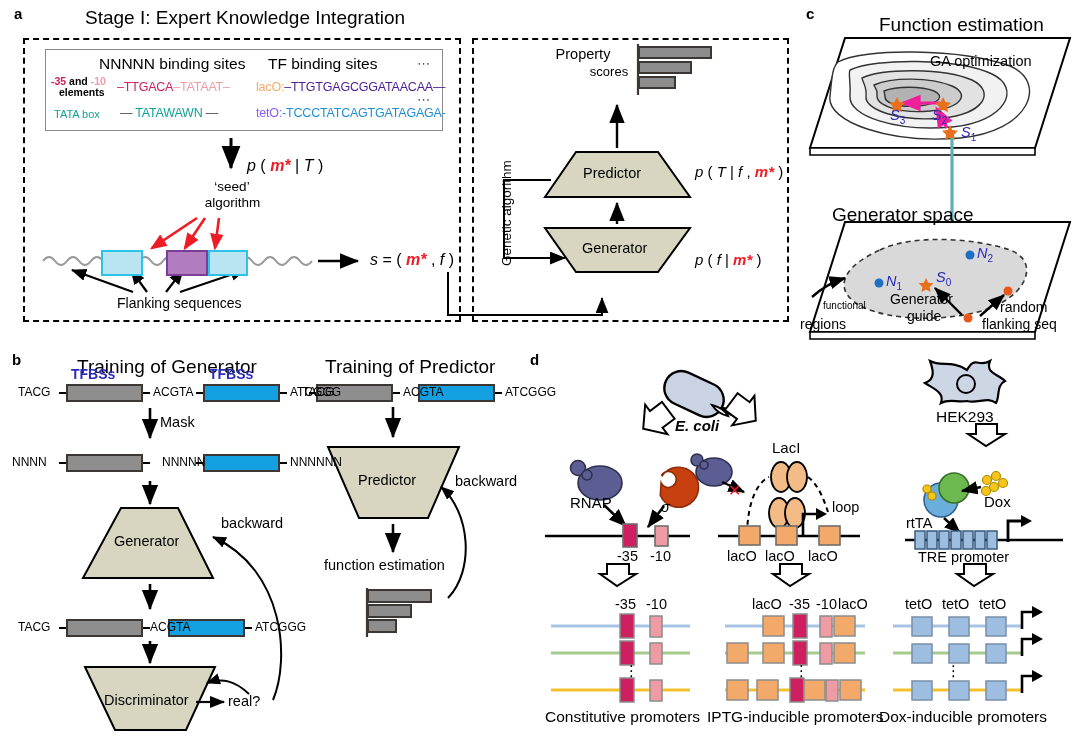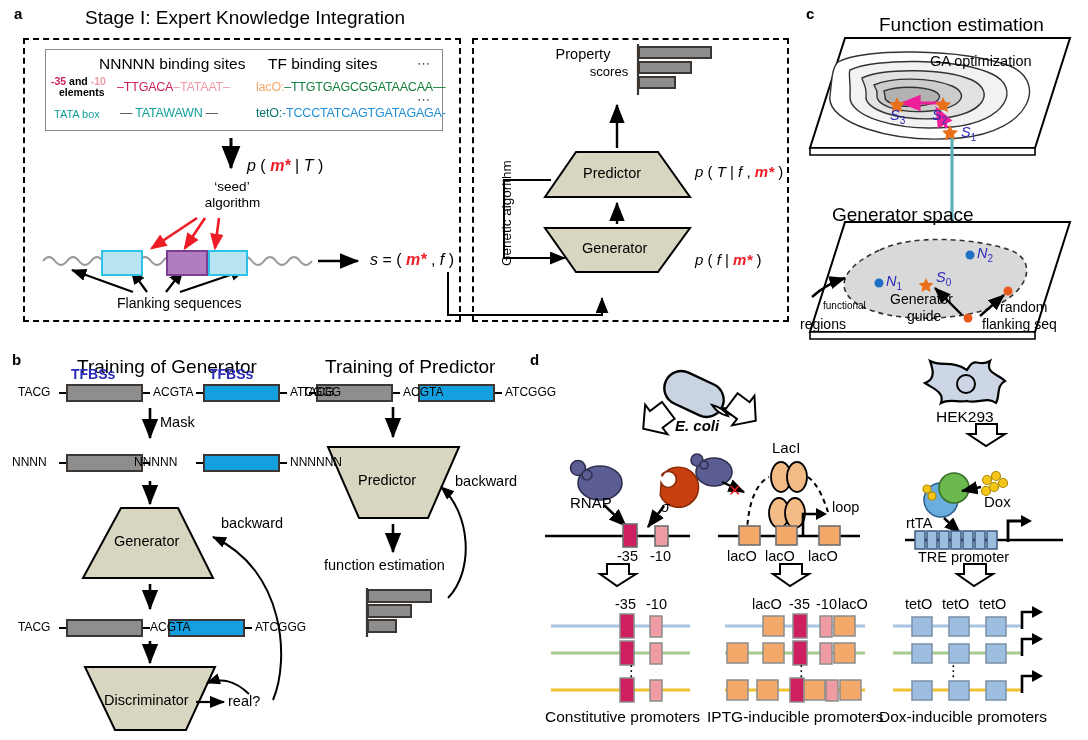--- a/index.html
+++ b/index.html
@@ -39,29 +39,29 @@
 <div class="lbl" style="left:417px;top:93px;font-size:13px;color:#555;">⋯</div>
 
 <div class="lbl" style="left:51px;top:76px;font-size:10.5px;font-weight:bold;">
   <span style="color:#ce2061;">-35</span><span style="color:#000;font-weight:bold;"> and </span><span style="color:#ef9ba4;">-10</span>
 </div>
 <div class="lbl" style="left:59px;top:87px;font-size:10.5px;font-weight:bold;color:#000;">elements</div>
 <div class="lbl seq" style="left:117px;top:81px;">
   <span style="color:#ce2061;">–</span><span style="color:#ce2061;">TTGACA</span><span style="color:#ef9ba4;">–</span><span style="color:#ef9ba4;">TATAAT</span><span style="color:#ef9ba4;">–</span>
 </div>
 <div class="lbl seq" style="left:256px;top:81px;">
-  <span style="color:#f3a96a;">lacO:</span><span style="color:#15803d;">–TTGTGAGCGGATAACAA—</span>
+  <span style="color:#f3a96a;">lacO:</span><span style="color:#4c1d95;">–TTGTGAGCGGATAACAA—</span>
 </div>
 
 <div class="lbl" style="left:54px;top:108px;font-size:11px;color:#12a19a;">TATA box</div>
 <div class="lbl seq" style="left:120px;top:107px;">
   <span style="color:#4a4a4a;">— </span><span style="color:#12a19a;">TATAWAWN</span><span style="color:#4a4a4a;"> —</span>
 </div>
 <div class="lbl seq" style="left:256px;top:107px;">
-  <span style="color:#0f766e;">tetO:</span><span style="color:#1f8fd6;">-TCCCTATCAGTGATAGAGA-</span>
+  <span style="color:#8b5cf6;">tetO:</span><span style="color:#1f8fd6;">-TCCCTATCAGTGATAGAGA-</span>
 </div>
 
 <svg width="1088" height="740" style="pointer-events:none;">
   <defs>
     <marker id="arrH" markerWidth="9" markerHeight="9" refX="7.5" refY="3.2" orient="auto">
       <path d="M0,0 L8,3.2 L0,6.4 z" fill="#000"></path>
     </marker>
     <marker id="arrRed" markerWidth="7" markerHeight="7" refX="5.5" refY="2.6" orient="auto">
       <path d="M0,0 L6.5,2.6 L0,5.2 z" fill="#ee1c25"></path>
     </marker>
@@ -488,21 +488,21 @@
 <div class="lbl" style="left:71px;top:367px;font-size:14px;font-weight:bold;color:#2b2bbb;">TFBSs</div>
 <div class="lbl" style="left:209px;top:367px;font-size:14px;font-weight:bold;color:#2b2bbb;">TFBSs</div>
 
 <div class="lbl" style="left:18px;top:386px;font-size:12px;">TACG</div>
 <div class="lbl" style="left:153px;top:386px;font-size:12px;">ACGTA</div>
 <div class="lbl" style="left:290px;top:386px;font-size:12px;">ATCGGG</div>
 
 <div class="lbl" style="left:160px;top:415px;font-size:14.5px;">Mask</div>
 
 <div class="lbl" style="left:12px;top:456px;font-size:12px;">NNNN</div>
-<div class="lbl" style="left:134px;top:456px;font-size:12px;">NNNNN</div>
+<div class="lbl" style="left:162px;top:456px;font-size:12px;">NNNNN</div>
 <div class="lbl" style="left:290px;top:456px;font-size:12px;">NNNNNN</div>
 
 <div class="lbl trapText" style="left:114px;top:534px;">Generator</div>
 <div class="lbl" style="left:221px;top:516px;font-size:14.5px;">backward</div>
 
 <div class="lbl" style="left:18px;top:621px;font-size:12px;">TACG</div>
 <div class="lbl" style="left:150px;top:621px;font-size:12px;">ACGTA</div>
 <div class="lbl" style="left:255px;top:621px;font-size:12px;">ATCGGG</div>
 
 <div class="lbl trapText" style="left:104px;top:693px;">Discriminator</div>

